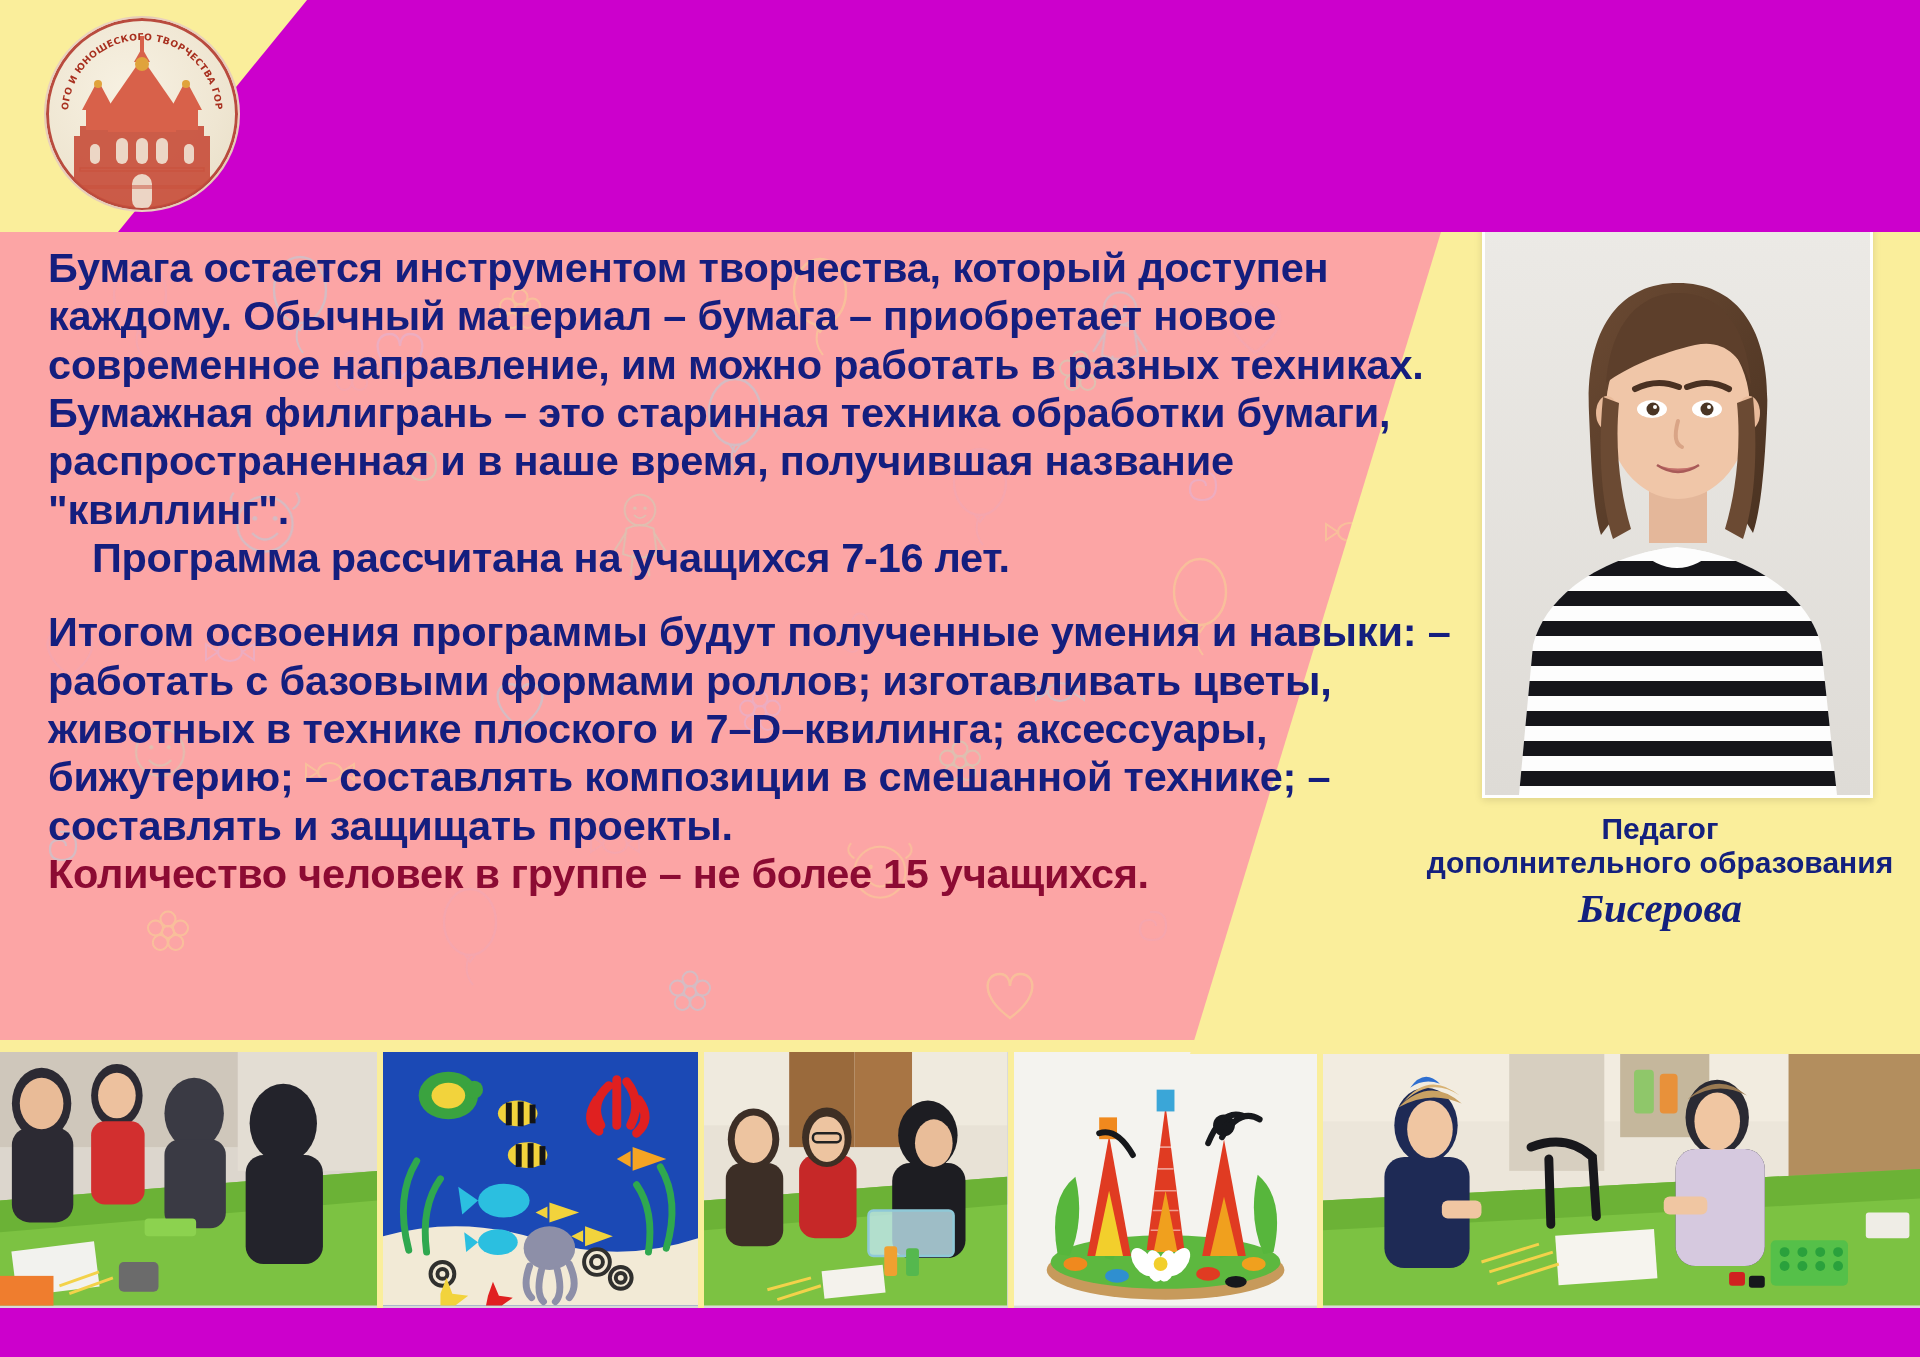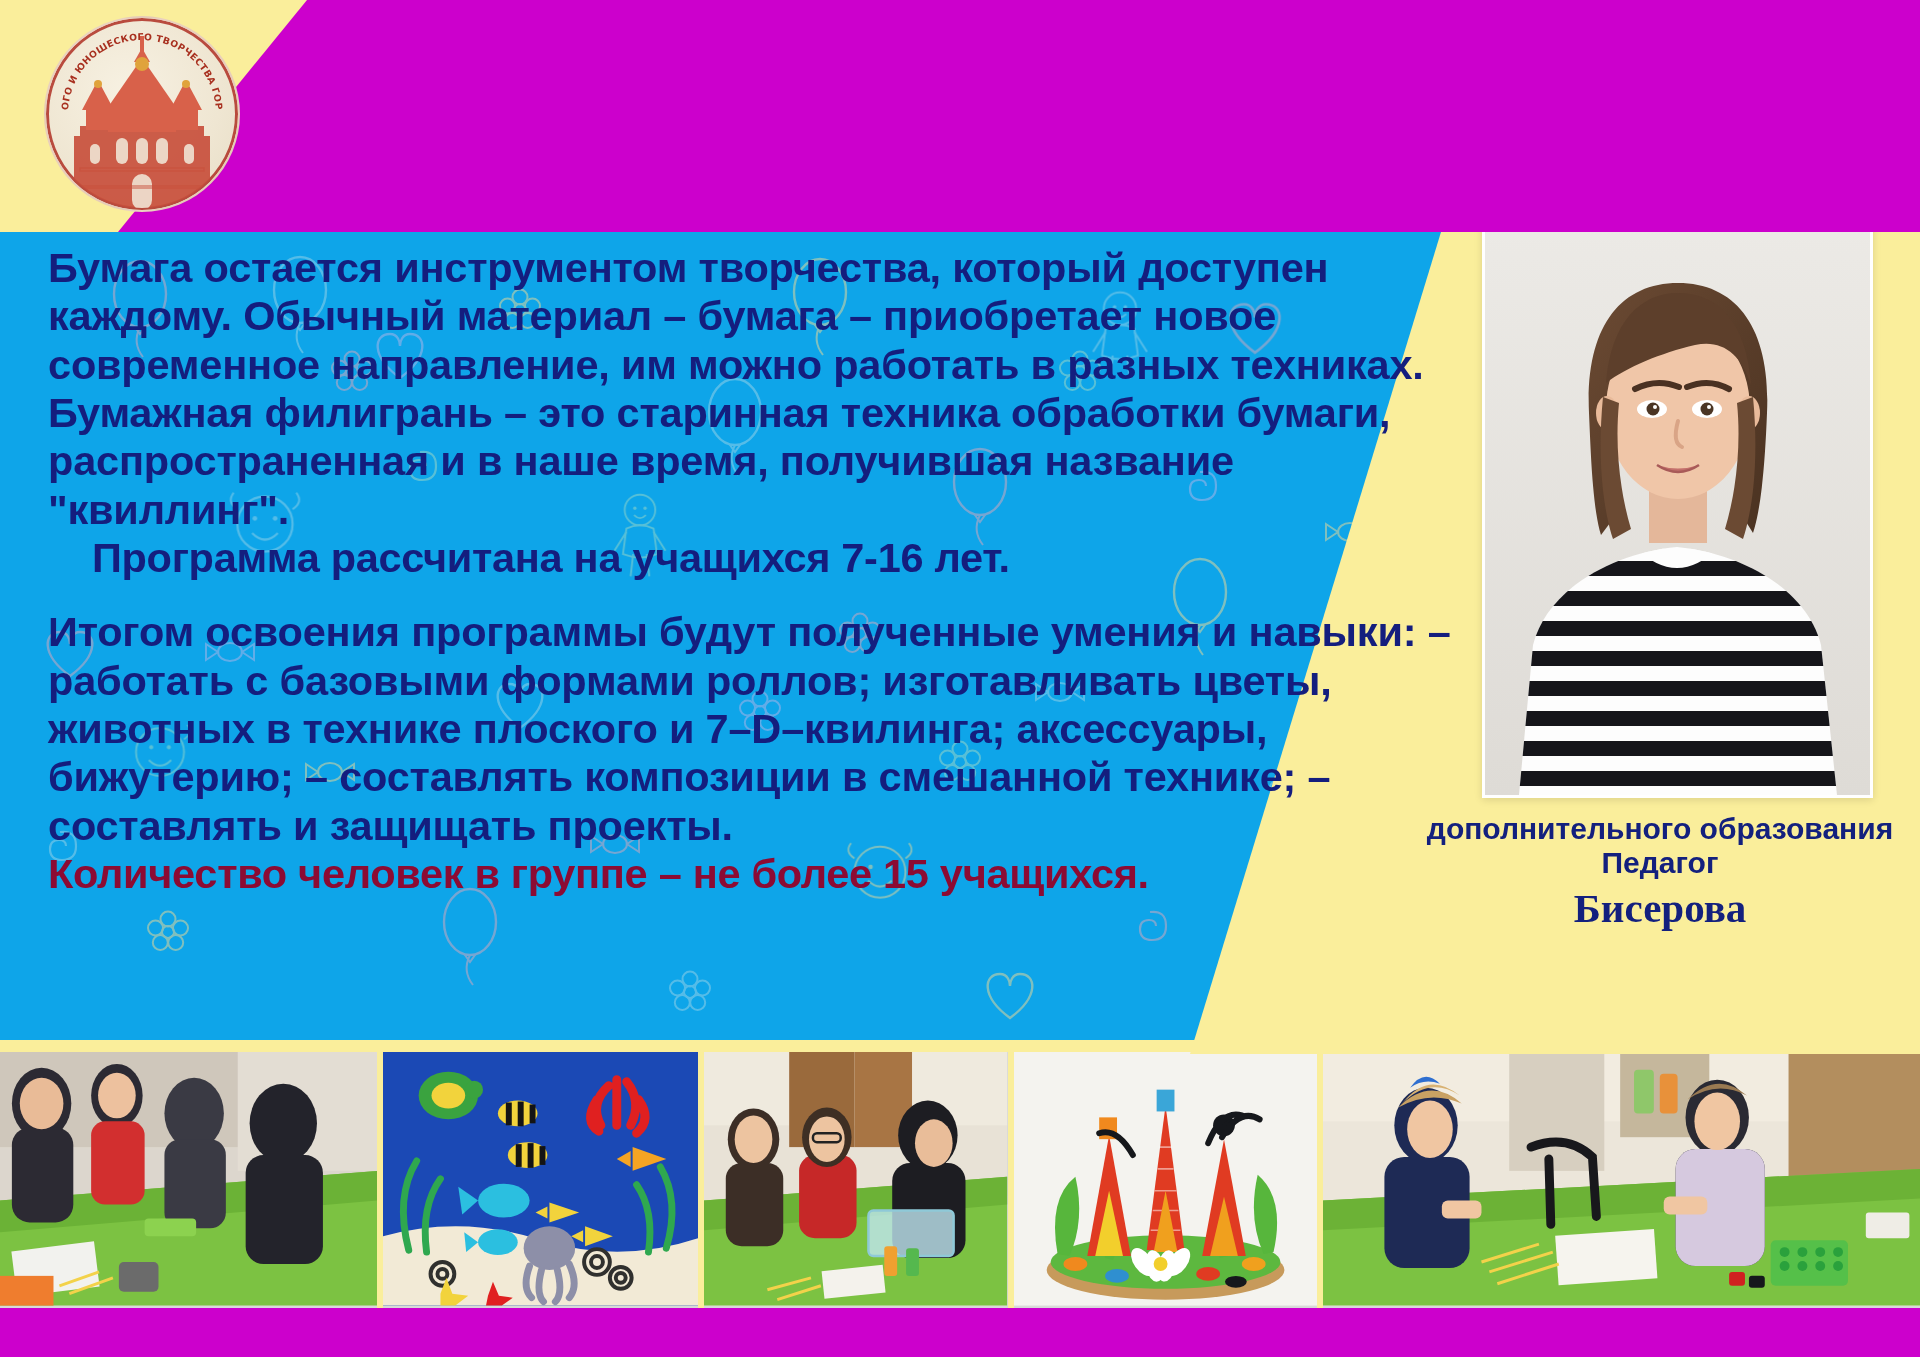--- a/index.html
+++ b/index.html
@@ -25,21 +25,21 @@
   .title{
     font-family:"DejaVu Serif", serif;font-weight:bold;font-size:99px;letter-spacing:1px;
     color:#F6EFC4;white-space:nowrap;line-height:1;
     text-shadow:
       -3px -3px 0 #0f4c4c, 3px -3px 0 #0f4c4c, -3px 3px 0 #0f4c4c, 3px 3px 0 #0f4c4c,
       0 -3px 0 #0f4c4c, 0 3px 0 #0f4c4c, -3px 0 0 #0f4c4c, 3px 0 0 #0f4c4c,
       9px 11px 9px rgba(0,0,0,.34);
   }
 
   
-  .body-area{position:absolute;left:0;top:232px;width:1920px;height:822px;background:#0ea5e9;overflow:hidden;}
+  .body-area{position:absolute;left:0;top:232px;width:1920px;height:822px;background:#fca5a5;overflow:hidden;}
   .doodles{position:absolute;inset:0;opacity:.55;}
 
   .text-col{position:absolute;left:48px;top:12px;width:1405px;z-index:4;}
   .para{margin:0 0 26px 0;font-size:41.5px;line-height:1.165;font-weight:600;
     font-family:"Liberation Sans", sans-serif;letter-spacing:-.2px;}
   .para.navy{color:#141E7E;}
   .para.crimson{color:#8C0B33;}
   .para .bold-line{display:block;font-weight:900;letter-spacing:-.3px;margin-left:44px;}
   .para.navy .bold-line{color:#141E7E;}
   .bold-crimson{display:block;font-weight:900;color:#8C0B33;letter-spacing:-.3px;}
@@ -47,21 +47,21 @@
   
   .yellow-wedge{position:absolute;left:1190px;top:0;width:730px;height:822px;background:#FAEE9B;
     clip-path:polygon(251px 0, 730px 0, 730px 822px, 0 822px);z-index:2;}
   .photo-frame{position:absolute;left:1482px;top:-18px;width:385px;height:578px;
     background:#e9e9e7;border:3px solid #ffffff;box-shadow:0 2px 8px rgba(0,0,0,.12);
     overflow:hidden;z-index:5;}
   .photo-frame svg{position:absolute;inset:0;}
   .teacher-block{position:absolute;left:1400px;top:580px;width:520px;text-align:center;z-index:6;
     color:#13207E;}
   .teacher-role{font-size:30px;font-weight:700;line-height:1.12;font-family:"Liberation Sans", sans-serif;}
-  .teacher-name{font-size:41px;font-weight:700;line-height:1.14;margin-top:6px;
+  .teacher-name{font-size:41px;font-weight:700;font-style:italic;line-height:1.14;margin-top:6px;
     font-family:"Liberation Serif", serif;}
 
   
   .strip{position:absolute;left:0;top:1040px;width:1920px;height:268px;background:#FAEE9B;overflow:hidden;}
   .strip-inner{position:absolute;left:0;top:12px;width:1920px;height:256px;display:flex;gap:6px;}
   .ph{position:relative;height:256px;overflow:hidden;background:#d8d8d8;}
   .ph svg{position:absolute;inset:0;}
   .ph1{width:381px;} .ph2{width:318px;} .ph3{width:306px;} .ph4{width:306px;} .ph5{width:603px;}
 
   .bottom-bar{position:absolute;left:0;top:1308px;width:1920px;height:49px;background:#CC00CC;}
@@ -313,22 +313,22 @@
         <path d="M193 204 q-6 22 4 26" stroke="#d9a486" stroke-width="4" fill="none" stroke-linecap="round"></path>
         <path d="M172 248 q21 14 42 0 q-21 7 -42 0Z" fill="#c4706c"></path>
         <path d="M172 248 q21 14 42 0" stroke="#a85a58" stroke-width="2.5" fill="none"></path>
 
         <path d="M118 180 C112 242 118 292 128 322 L146 312 C134 272 130 226 134 186Z" fill="#6b4a33"></path>
         <path d="M268 180 C274 242 268 292 258 322 L240 312 C252 272 256 226 252 186Z" fill="#6b4a33"></path>
       </svg>
     </div>
 
     <div class="teacher-block">
+      <div class="teacher-role">Педагог</div>
       <div class="teacher-role">дополнительного образования</div>
-      <div class="teacher-role">Педагог</div>
       <div class="teacher-name">Бисерова</div>
     </div>
   </div>
 
   <div class="strip-gap"></div>
 
   <div class="strip">
     <div class="strip-inner">
 
       <div class="ph ph1">

